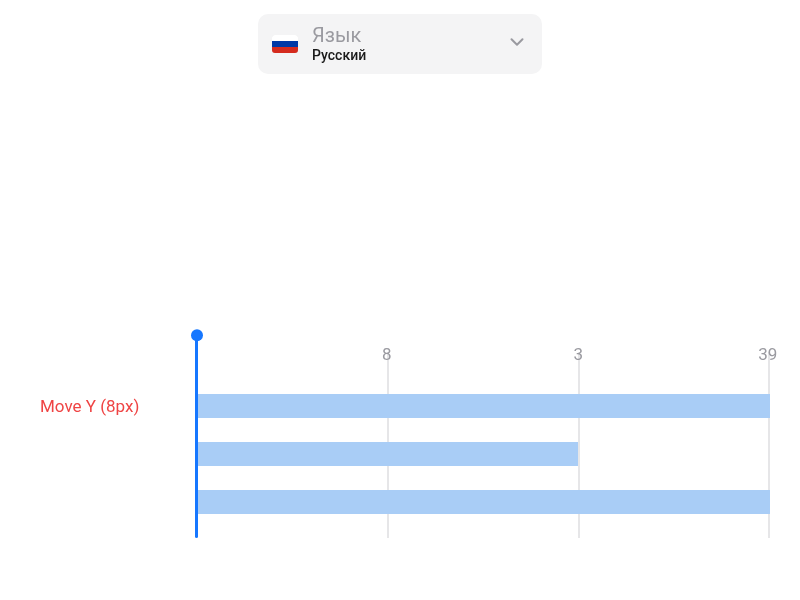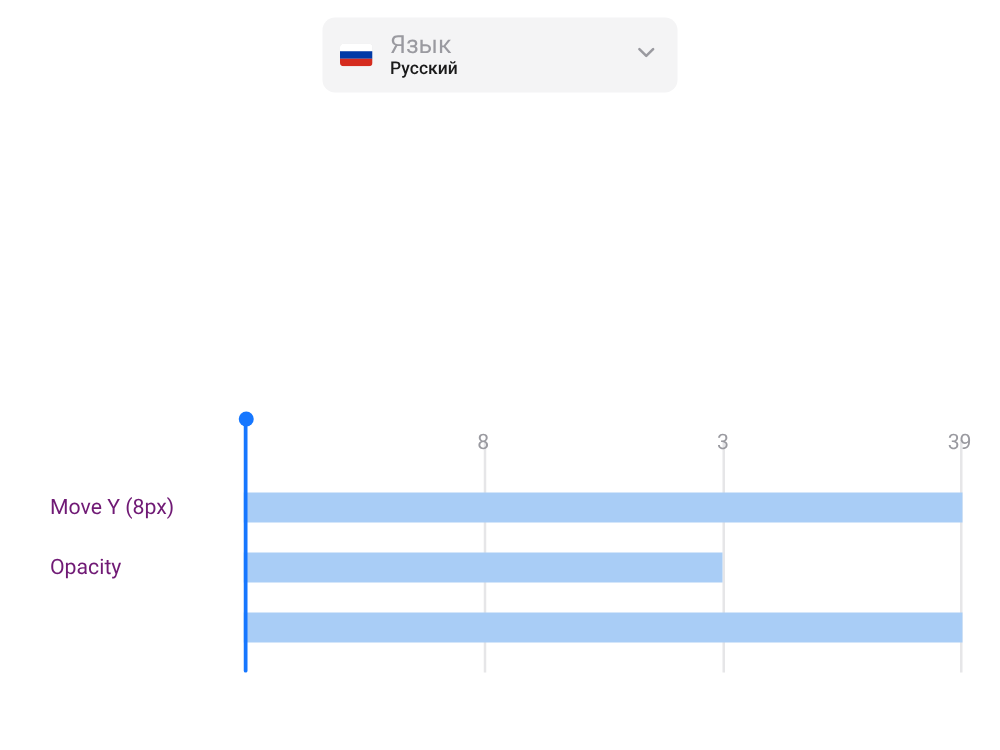--- a/index.html
+++ b/index.html
@@ -75,21 +75,21 @@
     position: absolute;
     left: 0;
     top: 48px;
     width: 150px;
   }
   .row-label {
     height: 48px;
     display: flex;
     align-items: center;
     font-size: 17px;
-    color: #701a75;
+    color: #ef4444;
     text-align: center;
   }
 
   .chart {
     position: absolute;
     left: 155px;
     top: 0;
     width: 575px;
     height: 200px;
   }
@@ -161,21 +161,20 @@
     <svg width="22" height="22" viewBox="0 0 24 24" fill="none" stroke="currentColor" stroke-width="2.2" stroke-linecap="round" stroke-linejoin="round">
       <polyline points="6 9 12 15 18 9"></polyline>
     </svg>
   </span>
 </div>
 
 <div class="timeline">
 
   <div class="row-labels">
     <div class="row-label">Move Y (8px)</div>
-    <div class="row-label">Opacity</div>
   </div>
 
   <div class="chart">
 
     <div class="gridline" style="left:33.333%"></div>
     <div class="gridline" style="left:66.666%"></div>
     <div class="gridline" style="left:99.6%"></div>
 
     <div class="tick" style="left:33.333%">8</div>
     <div class="tick" style="left:66.666%">3</div>

